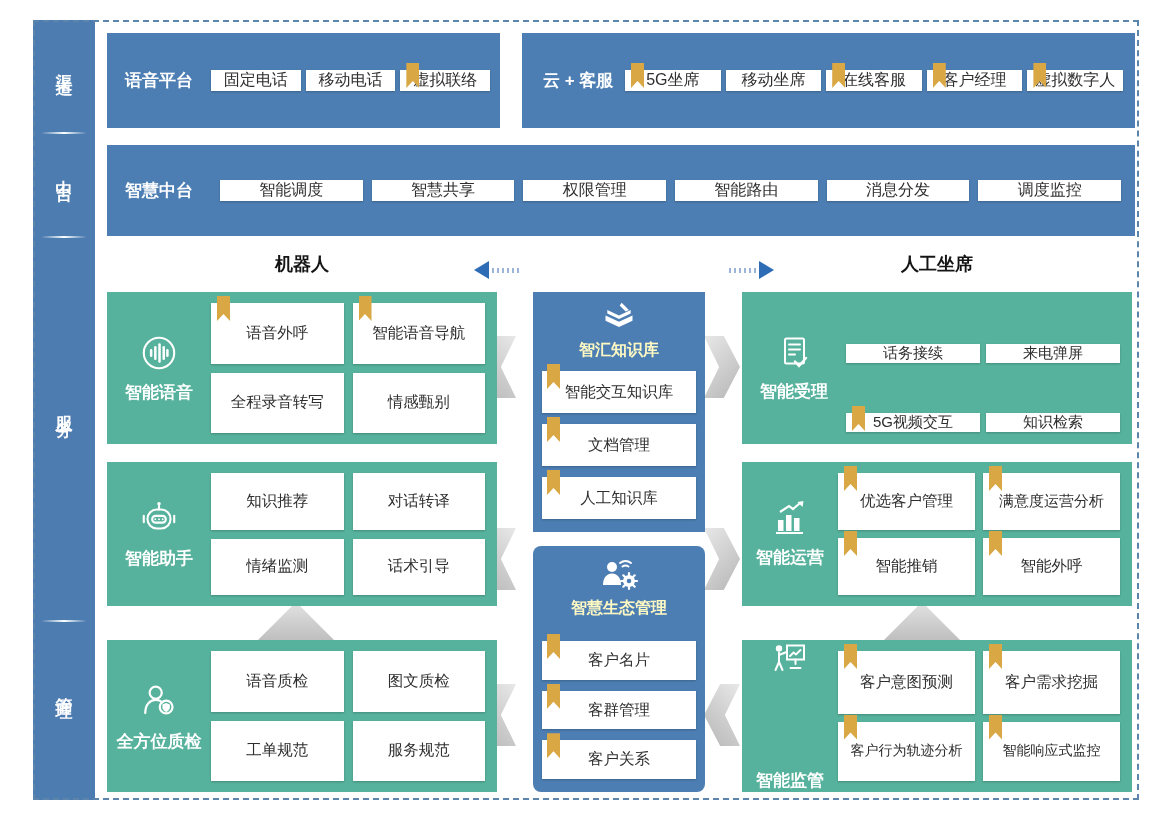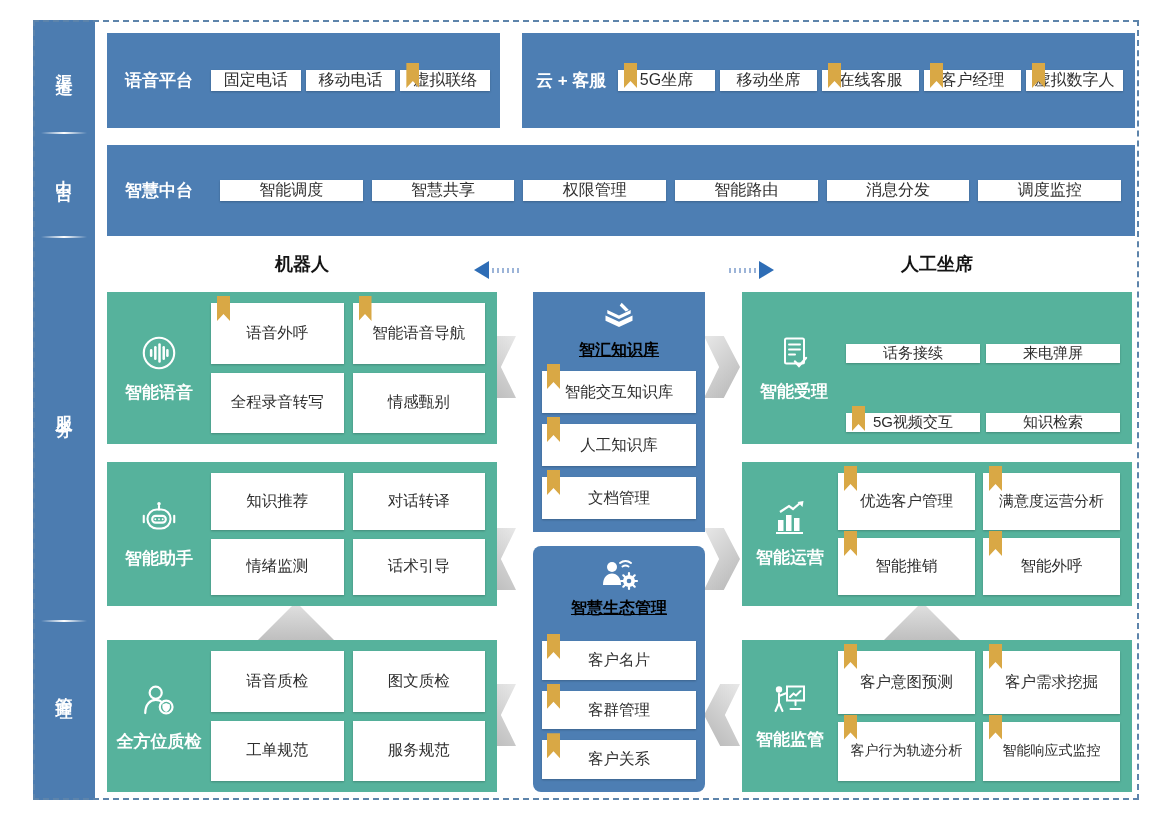--- a/index.html
+++ b/index.html
@@ -47,21 +47,21 @@
   .ttitle { color:#fff; font-weight:bold; font-size:17px; white-space:nowrap; }
   .tcards { flex:1; display:grid; grid-template-columns:1fr 1fr; gap:9px; padding:11px 12px 11px 0; }
   .tcards .card { font-size:15.5px; }
   .tcards.three-rows { grid-template-rows:repeat(3,1fr); gap:6px; padding:8px 12px 8px 0; }
   .tcards.three-rows .card { font-size:15px;margin-top:44px; }
   .tblock.tight .ttitle { font-size:17px; }
 
   
   .mblock { position:absolute; background:#4d7eb3; display:flex; flex-direction:column; z-index:2; }
   .mhead { display:flex; flex-direction:column; align-items:center; padding-top:9px; gap:3px; }
-  .mtitle { color:#000000; font-weight:bold; font-size:16px; white-space:nowrap;text-decoration:underline; }
+  .mtitle { color:#fef9c3; font-weight:bold; font-size:16px; white-space:nowrap; }
   .mcards { flex:1; display:flex; flex-direction:column; gap:11px; padding:10px 9px 13px; }
   .mcards .card { flex:1; font-size:15.5px; }
   .mcards .bm { left:5px; }
 
   
   .chev { position:absolute; z-index:1; }
   .chev-r { width:36px; height:62px; background:linear-gradient(135deg,#e8e8e8,#b6b6b6);
     clip-path:polygon(0 0, 55% 0, 100% 50%, 55% 100%, 0 100%, 42% 50%); }
   .chev-l { width:36px; height:62px; background:linear-gradient(225deg,#e8e8e8,#b6b6b6);
     clip-path:polygon(100% 0, 45% 0, 0 50%, 45% 100%, 100% 100%, 58% 50%); }
@@ -96,21 +96,21 @@
       <div class="card">
           <span>移动电话</span>
         </div>
       <div class="card">
           <span class="bm"></span>
           <span>虚拟联络</span>
         </div>
     </div>
   </div>
 
-  <div class="hpanel" style="left:522px; top:33px; width:613px; height:95px; padding:14px 12px 14px 14px;">
+  <div class="hpanel" style="left:522px; top:33px; width:613px; height:95px; padding:14px 12px 14px 21px;">
     <div class="plabel" style="width:82px;">云 + 客服</div>
     <div class="hcards">
       <div class="card">
           <span class="bm"></span>
           <span>5G坐席</span>
         </div>
       <div class="card">
           <span>移动坐席</span>
         </div>
       <div class="card">
@@ -274,25 +274,25 @@
       </svg>
       <div class="mtitle">智汇知识库</div>
     </div>
     <div class="mcards">
       <div class="card">
           <span class="bm"></span>
           <span>智能交互知识库</span>
         </div>
       <div class="card">
           <span class="bm"></span>
+          <span>文档管理</span>
+        </div>
+      <div class="card">
+          <span class="bm"></span>
           <span>人工知识库</span>
-        </div>
-      <div class="card">
-          <span class="bm"></span>
-          <span>文档管理</span>
         </div>
     </div>
   </div>
 
   <div class="mblock" style="left:533px; top:546px; width:172px; height:246px;border-radius:8px;">
     <div class="mhead">
       <svg class="icon" viewBox="0 0 44 40" width="44" height="40">
         <circle cx="15" cy="12" r="5" fill="#fff"></circle>
         <path d="M6 30 c0 -7.5 4 -11.5 9 -11.5 s9 4 9 11.5 z" fill="#fff"></path>
         <path d="M23 8 a9 9 0 0 1 11 0" stroke="#fff" stroke-width="2" fill="none" stroke-linecap="round"></path>
@@ -392,21 +392,21 @@
           <span>智能推销</span>
         </div>
       <div class="card">
           <span class="bm"></span>
           <span>智能外呼</span>
         </div>
     </div>
   </div>
 
   <div class="tblock" style="left:742px; top:640px; width:390px; height:152px;">
-    <div class="tside" style="width:96px;">
+    <div class="tside" style="width:96px;justify-content:space-between;">
       <svg class="icon" viewBox="0 0 40 40" width="42" height="40">
         <circle cx="9" cy="8.5" r="3.2" fill="#fff"></circle>
         <g stroke="#fff" stroke-width="2" fill="none" stroke-linecap="round">
           <path d="M9 12.5 v9.5"></path>
           <path d="M9 15 l7 -2.8"></path>
           <path d="M9 22 l-3.5 8"></path>
             <path d="M9 22 l3.5 8"></path>
           <rect x="17" y="5.5" width="17" height="14"></rect>
           <path d="M20 16 l3.5 -3.5 2.5 2 4.5 -4.5"></path>
           <path d="M25.5 19.5 v4.5"></path>

